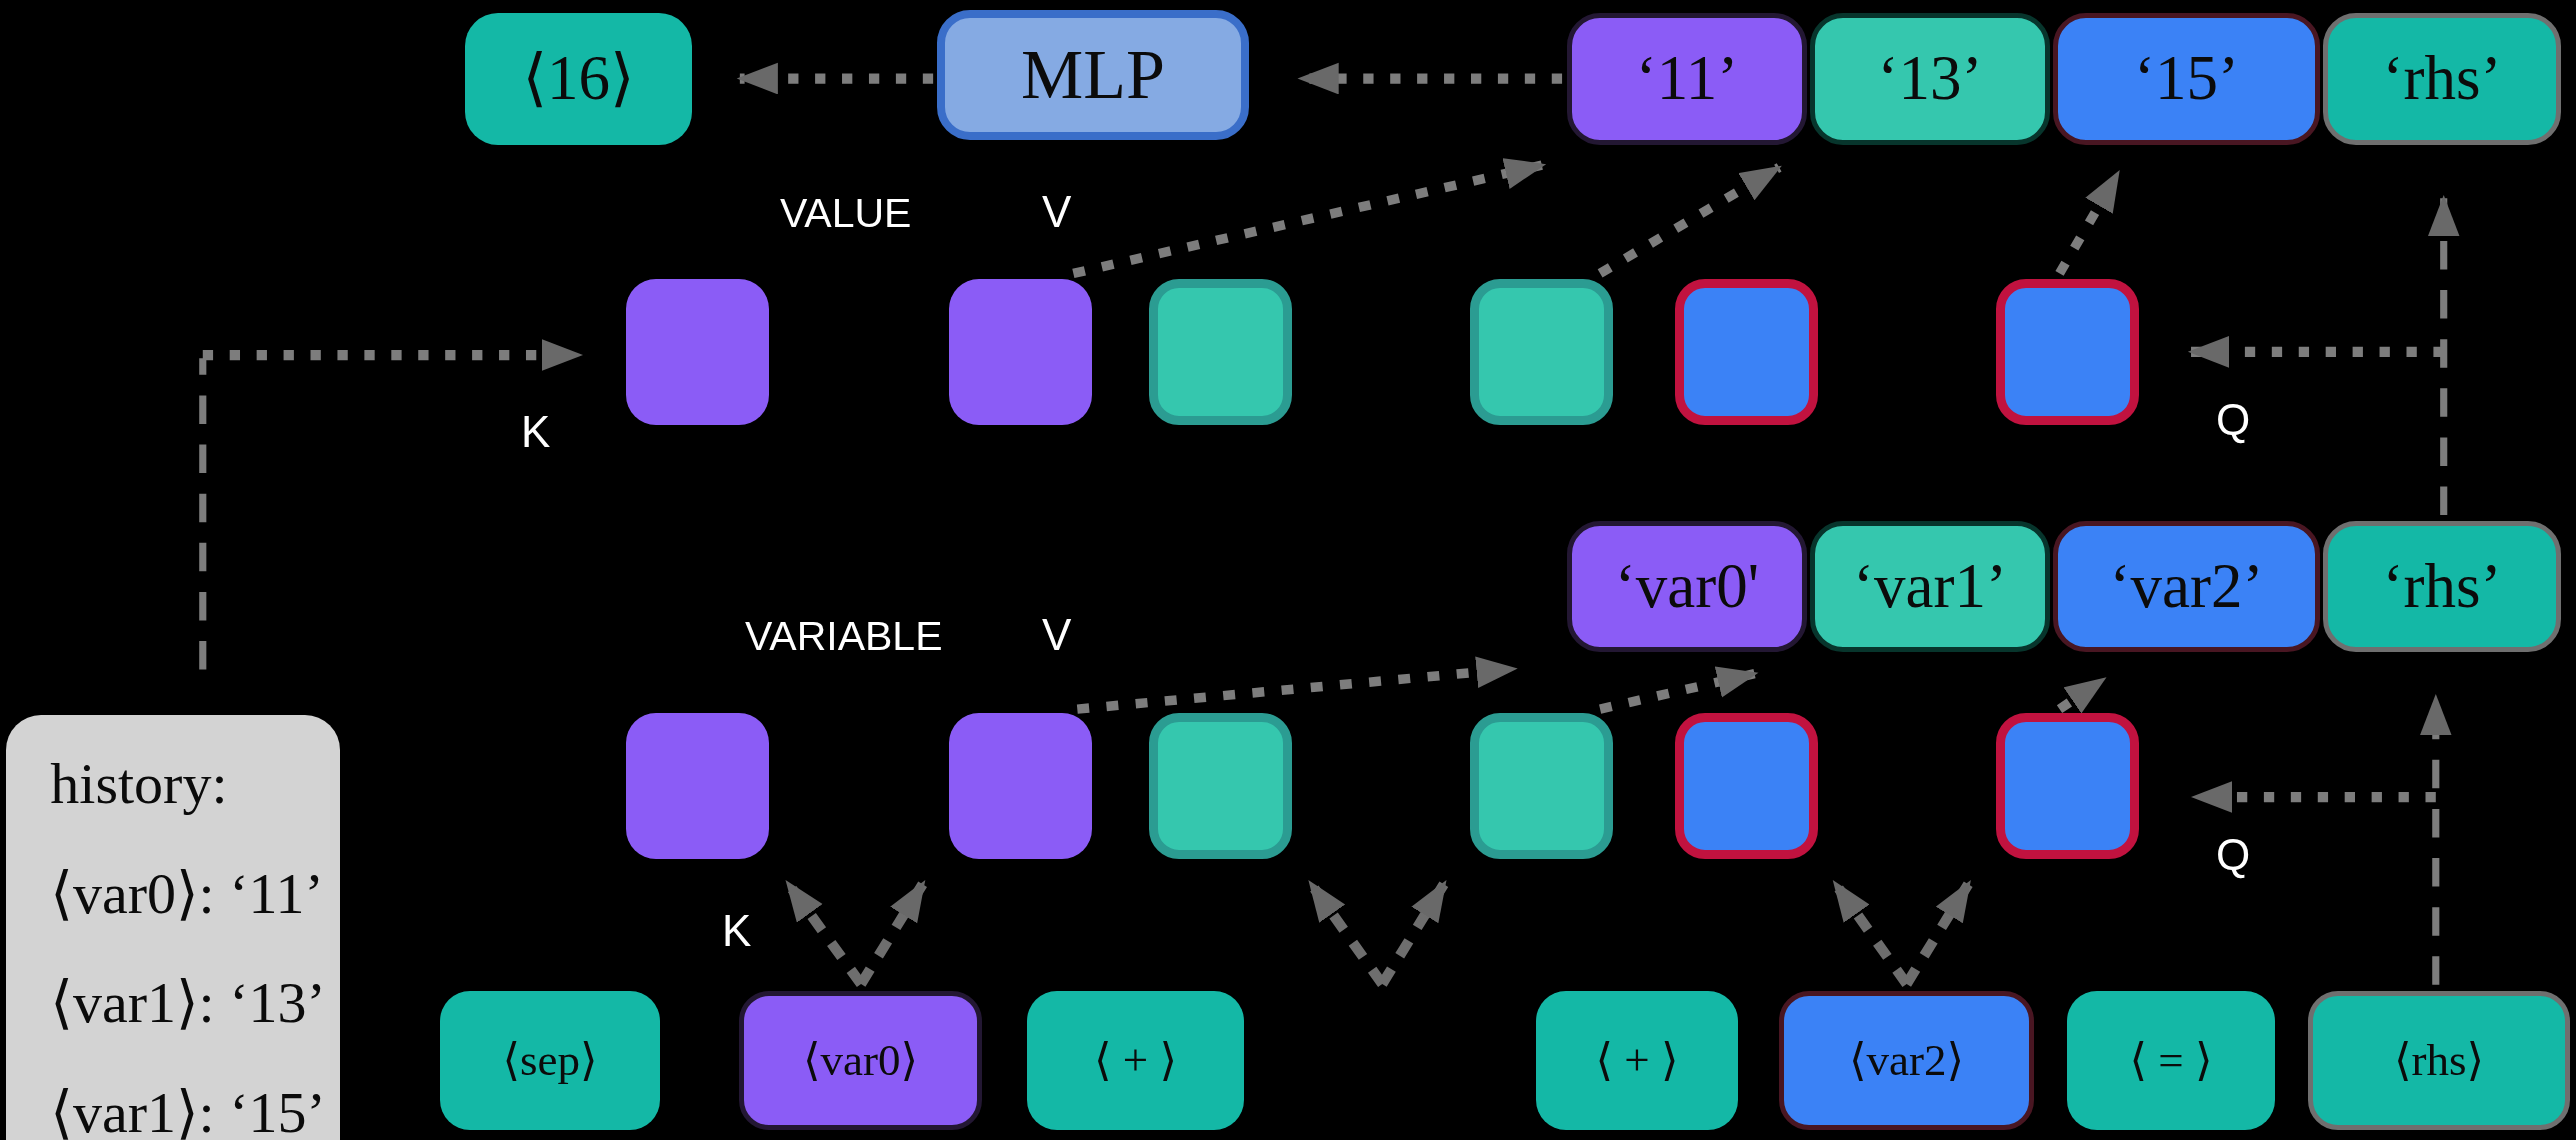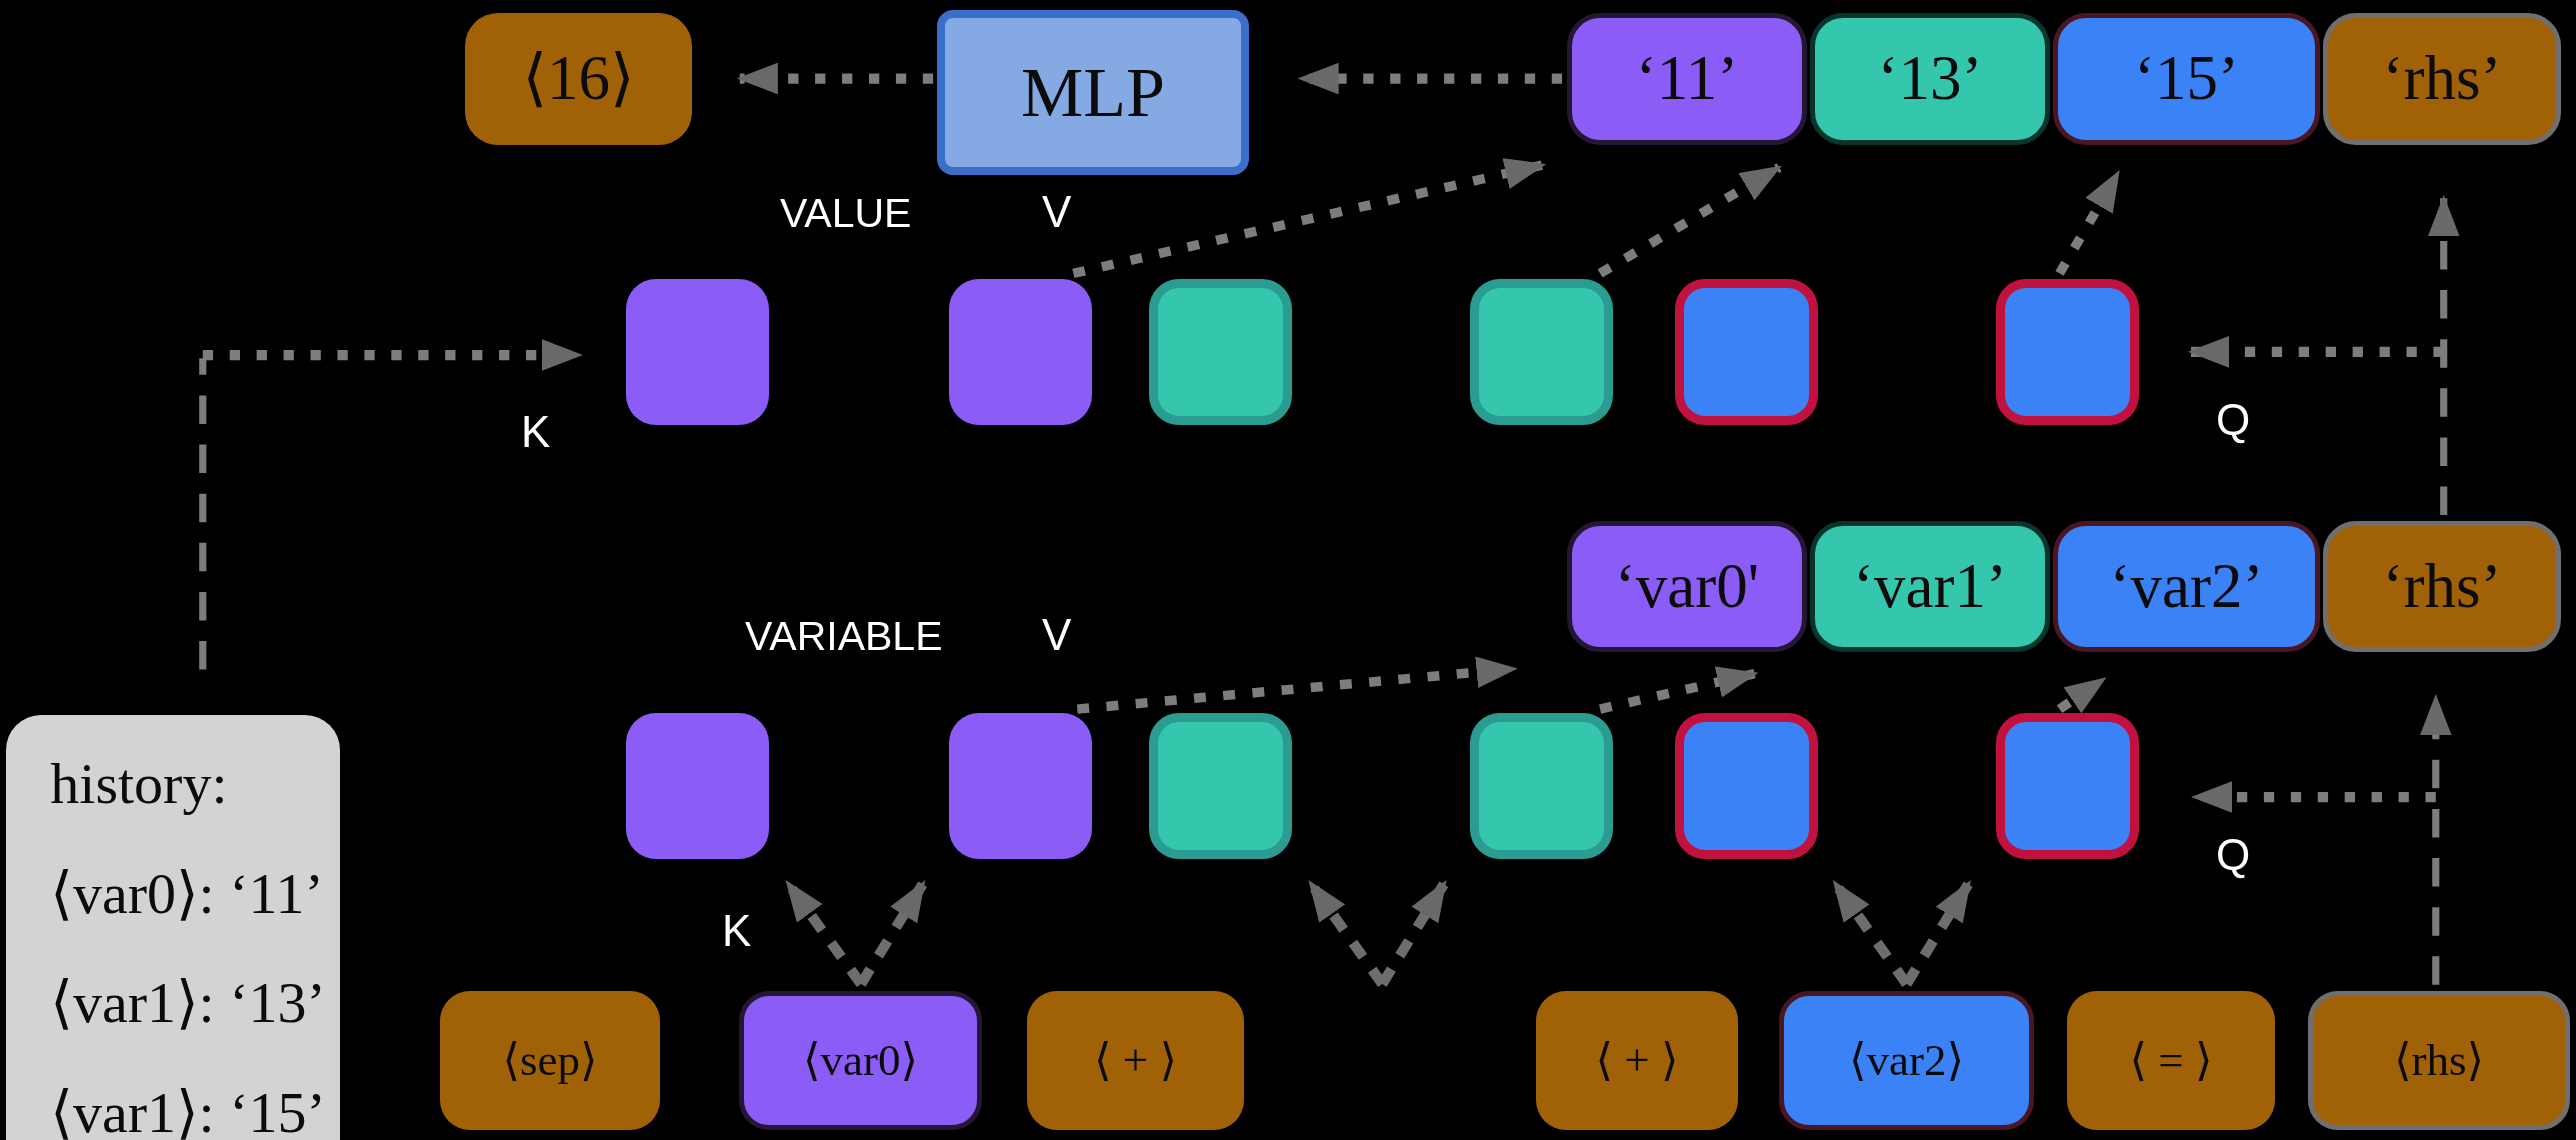--- a/index.html
+++ b/index.html
@@ -6,21 +6,21 @@
   .stage{
     position:relative;width:2576px;height:1141px;background:#000;overflow:hidden;
     font-family:"Liberation Serif","DejaVu Serif","DejaVu Sans",serif;
   }
   .box{
     position:absolute;display:flex;align-items:center;justify-content:center;
     box-sizing:border-box;color:#0b0b0b;text-align:center;line-height:1;
   }
   .r40{border-radius:33px;}
   .r36{border-radius:30px;}
-  .gray{background:#a16207;}
+  .gray{background:#14b8a6;}
   .purple{background:#8b5cf6;}
   .teal{background:#35c7ae;}
   .pink{background:#3b82f6;}
   .b-purple{border:5.5px solid #231733;}
   .b-teal{border:5.5px solid #07352c;}
   .b-pink{border:5.5px solid #491622;}
   .b-gray{border:5.5px solid #6f6f6f;}
   .mlp{background:#85aae3;border:8.7px solid #3a6ec9;}
   .f80{font-size:63px;}
   .f84{font-size:45px;}
@@ -83,21 +83,21 @@
 
     <path class="vee" d="M1087,1242 L994,1114" marker-end="url(#ah)"></path>
     <path class="vee" d="M1087,1242 L1166,1114" marker-end="url(#ah)"></path>
     <path class="vee" d="M1745,1242 L1654,1114" marker-end="url(#ah)"></path>
     <path class="vee" d="M1745,1242 L1824,1114" marker-end="url(#ah)"></path>
     <path class="vee" d="M2407,1242 L2316,1114" marker-end="url(#ah)"></path>
     <path class="vee" d="M2407,1242 L2486,1114" marker-end="url(#ah)"></path>
   </svg>
 
   <div class="box gray r40 f80" style="left:465px;top:12.7px;width:227px;height:132px;">⟨16⟩</div>
-  <div class="box mlp r40 f88" style="left:937px;top:10.3px;width:312px;height:165px;border-radius:16px;">MLP</div>
+  <div class="box mlp r40 f88" style="left:937px;top:10.3px;width:312px;height:130px;">MLP</div>
   <div class="box purple b-purple r40 f80" style="left:1567px;top:12.7px;width:240px;height:132px;">‘11’</div>
   <div class="box teal b-teal r40 f80" style="left:1810px;top:12.7px;width:240px;height:132px;">‘13’</div>
   <div class="box pink b-pink r40 f80" style="left:2053px;top:12.7px;width:267px;height:132px;">‘15’</div>
   <div class="box gray b-gray r40 f80" style="left:2323px;top:12.7px;width:238px;height:132px;">‘rhs’</div>
 
   <div class="wlabel" style="left:780px;top:193px;font-size:41px;">VALUE</div>
   <div class="wlabel" style="left:1042px;top:190px;font-size:44px;">V</div>
   <div class="wlabel" style="left:521px;top:410px;font-size:44px;">K</div>
   <div class="wlabel" style="left:2216px;top:398px;font-size:44px;">Q</div>
 

